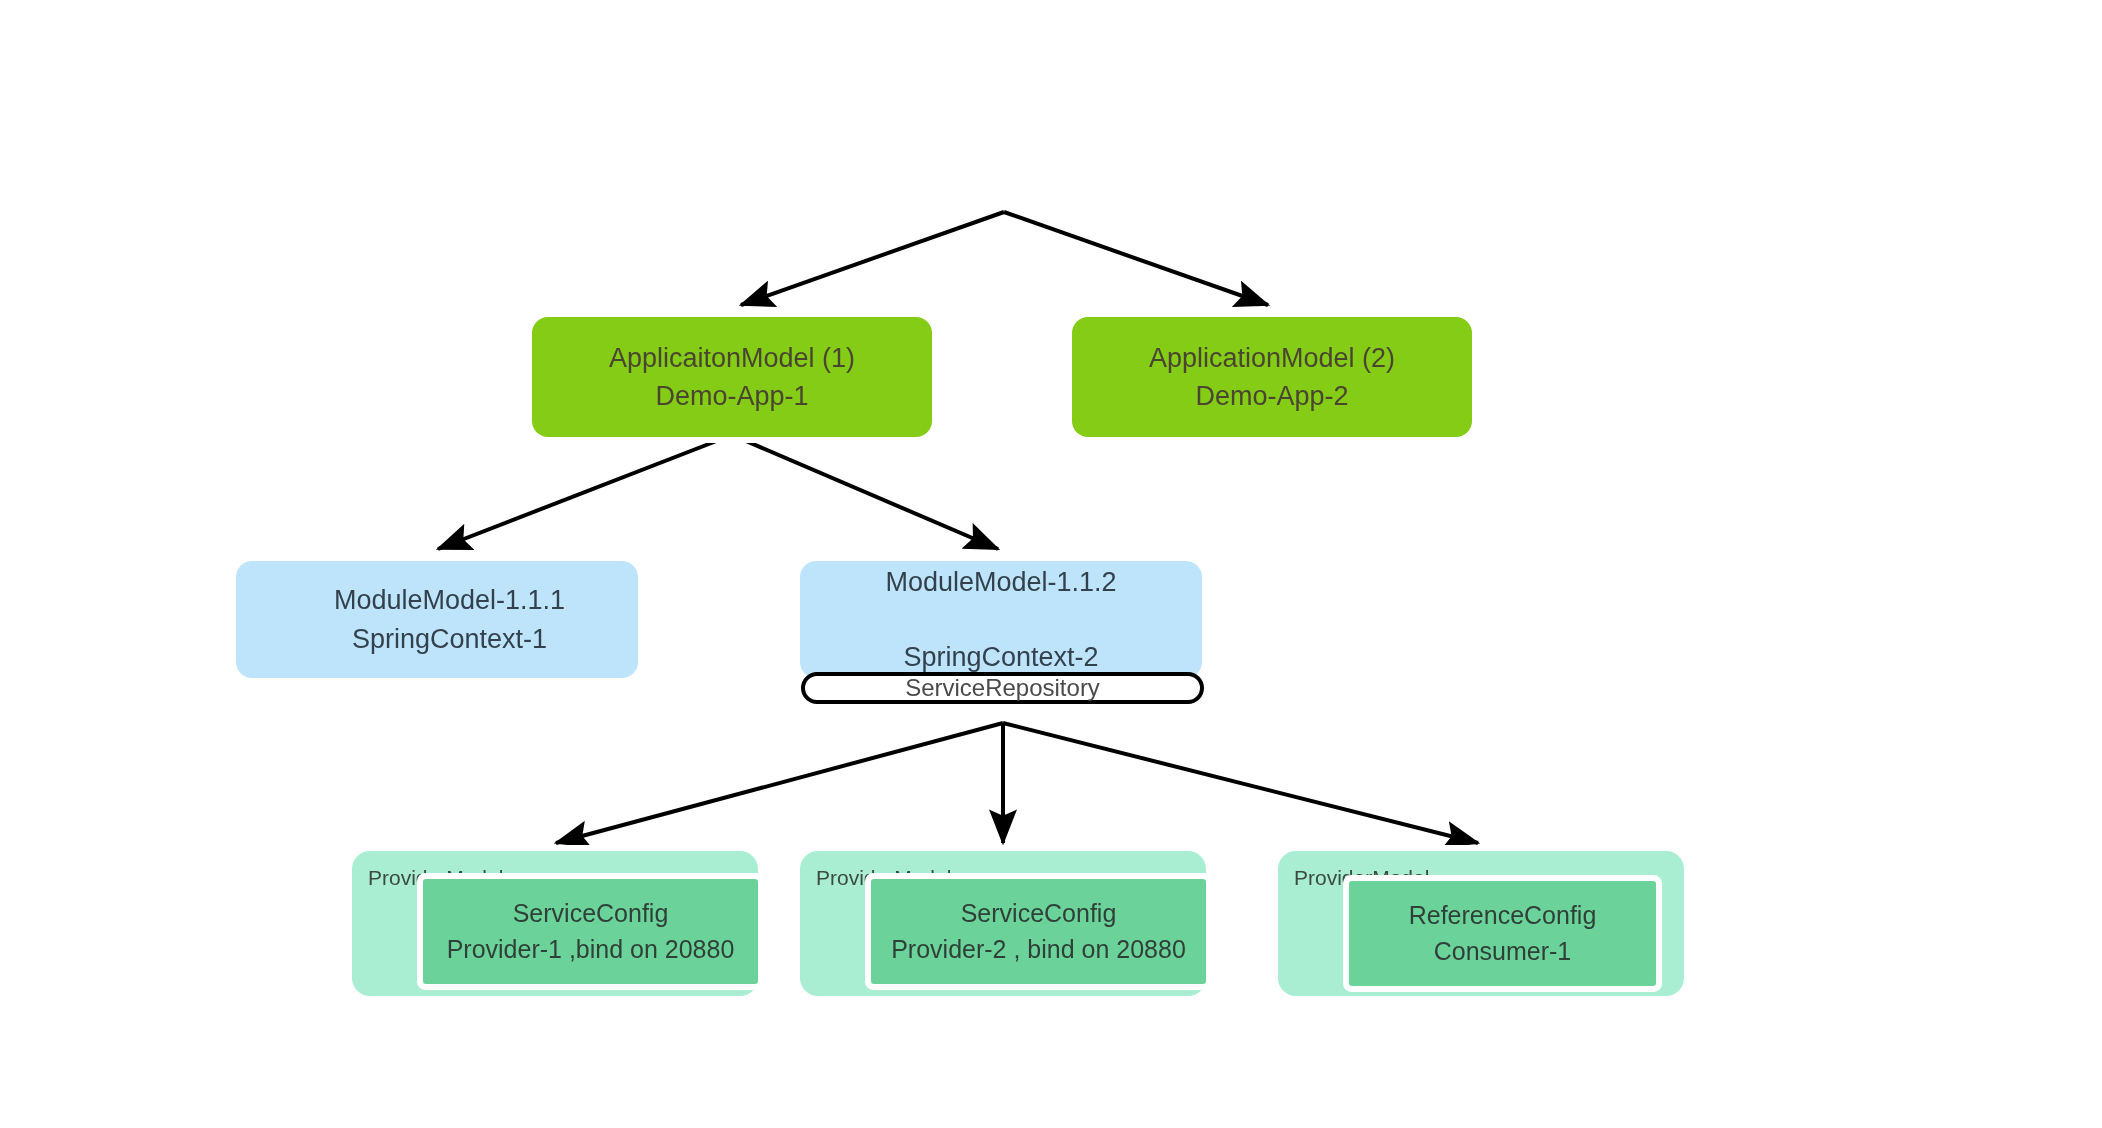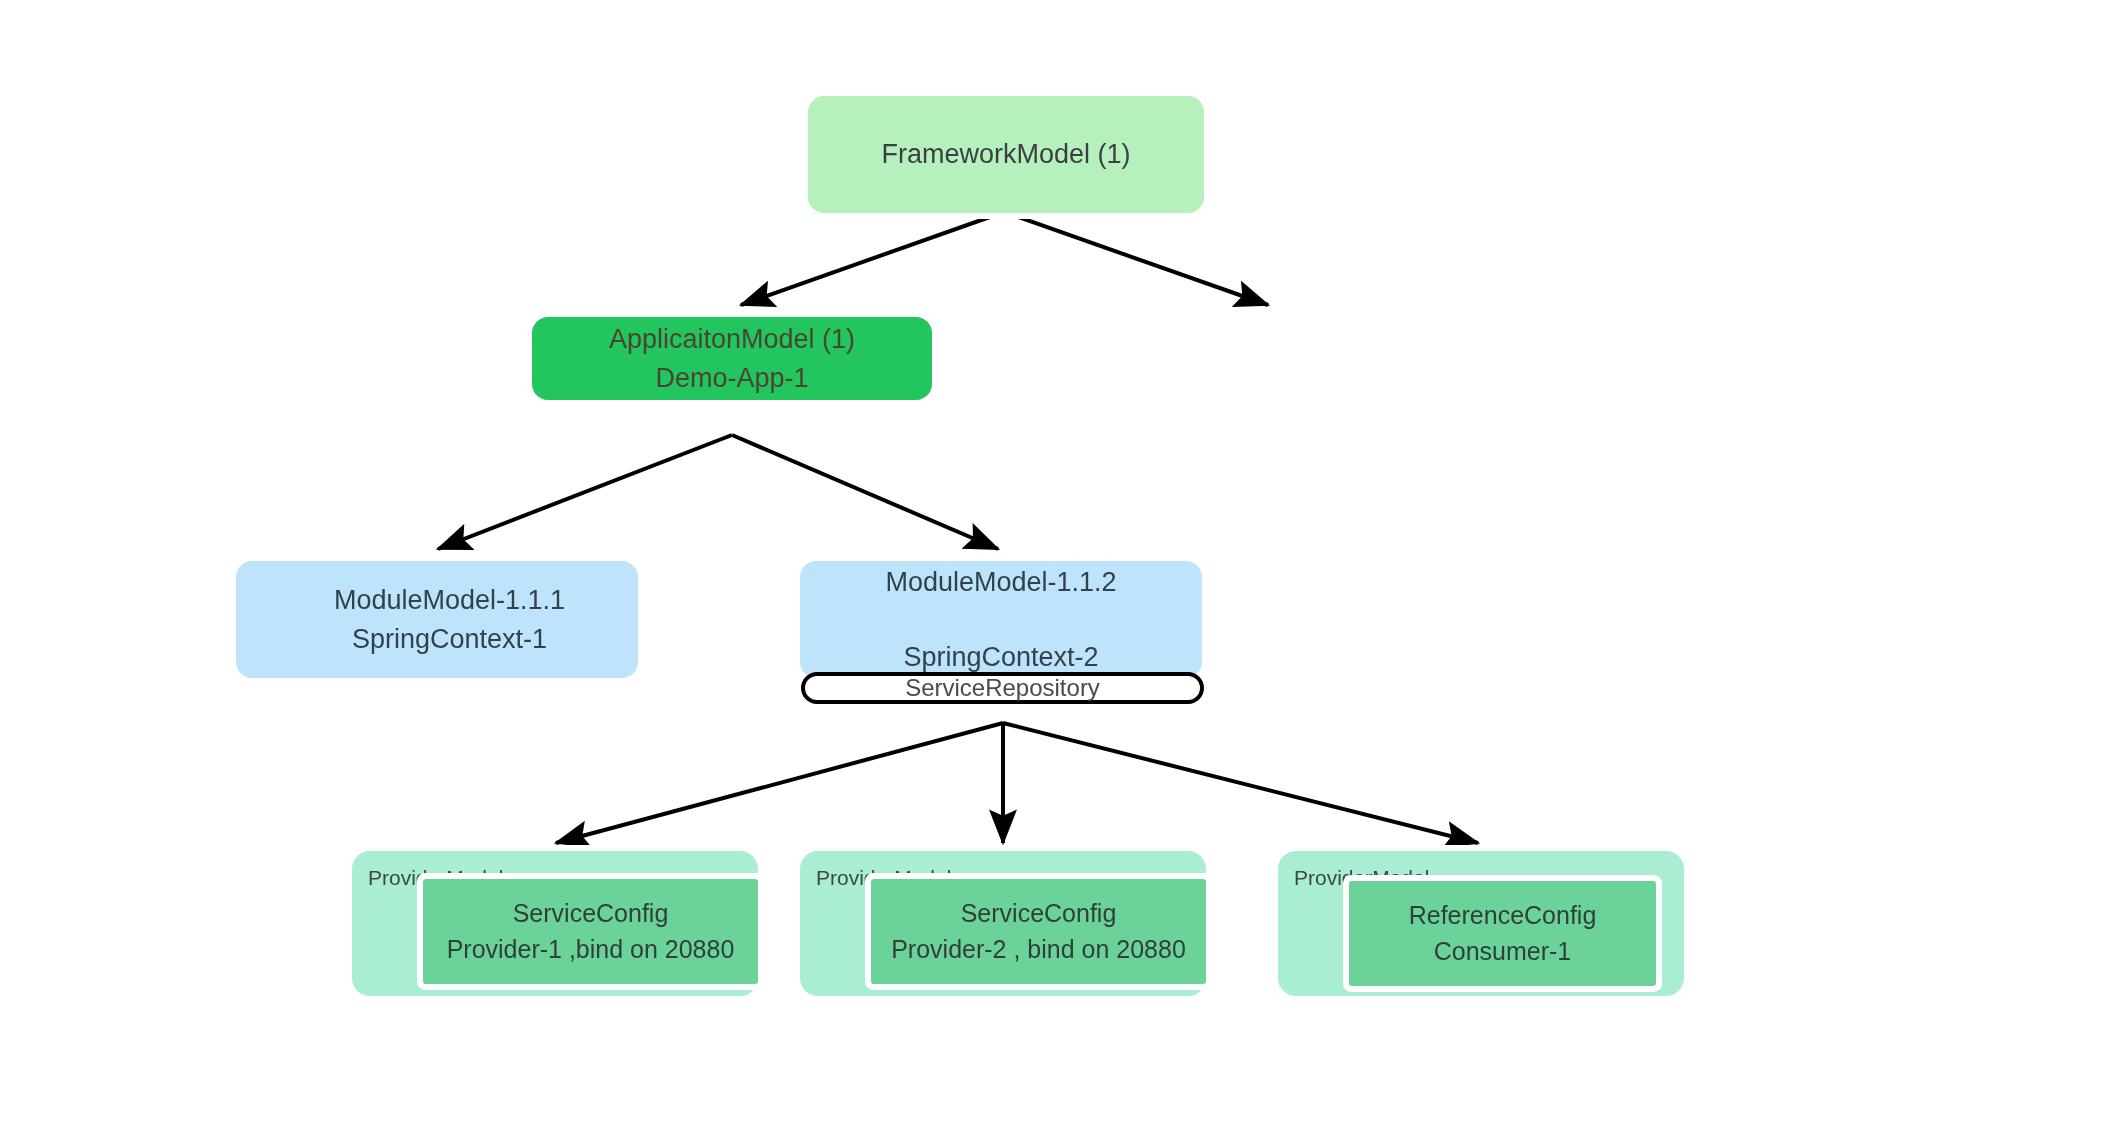--- a/index.html
+++ b/index.html
@@ -46,24 +46,24 @@
   
   .n-framework {
     left: 808px;  top: 96px;  width: 396px; height: 117px;
     background: #b5f0bd;
     font-size: 27px;
     color: #3c4043;
   }
 
   
   .n-app {
-    background: #22c55e;
+    background: #84cc16;
     font-size: 27px;
     color: #4a4530;
-    height: 83px;
+    height: 120px;
   }
   .n-app-1 { left: 532px; top: 317px; width: 400px; }
   .n-app-2 { left: 1072px; top: 317px; width: 400px; }
 
   
   .n-module {
     background: #bde4fb;
     font-size: 27px;
     color: #33414d;
     height: 117px;
@@ -136,29 +136,30 @@
 
     <line x1="732" y1="435" x2="998" y2="549" stroke="#000000" stroke-width="4" marker-end="url(#arrowhead)"></line>
 
     <line x1="1003" y1="723" x2="556" y2="843" stroke="#000000" stroke-width="4" marker-end="url(#arrowhead)"></line>
 
     <line x1="1003" y1="723" x2="1003" y2="843" stroke="#000000" stroke-width="4" marker-end="url(#arrowhead)"></line>
 
     <line x1="1003" y1="723" x2="1478" y2="843" stroke="#000000" stroke-width="4" marker-end="url(#arrowhead)"></line>
   </svg>
 
-  <div class="node n-framework">
-    <span class="line">FrameworkModel (1)</span>
-  </div>
 
   <div class="node n-app n-app-1">
     <span class="line">ApplicaitonModel (1)</span>
     <span class="line">Demo-App-1</span>
   </div>
 
+  <div class="node n-app n-app-2">
+    <span class="line">ApplicationModel (2)</span>
+    <span class="line">Demo-App-2</span>
+  </div>
 
   <div class="node n-module n-module-1">
     <span class="line">ModuleModel-1.1.1</span>
     <span class="line">SpringContext-1</span>
   </div>
 
   <div class="node n-module n-module-2">
     <span class="line">ModuleModel-1.1.2</span>
     <span class="line">SpringContext-2</span>
   </div>

